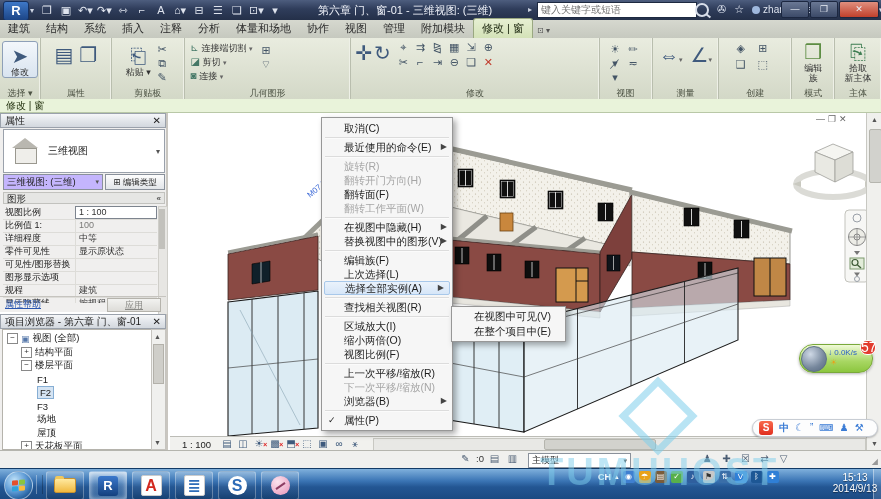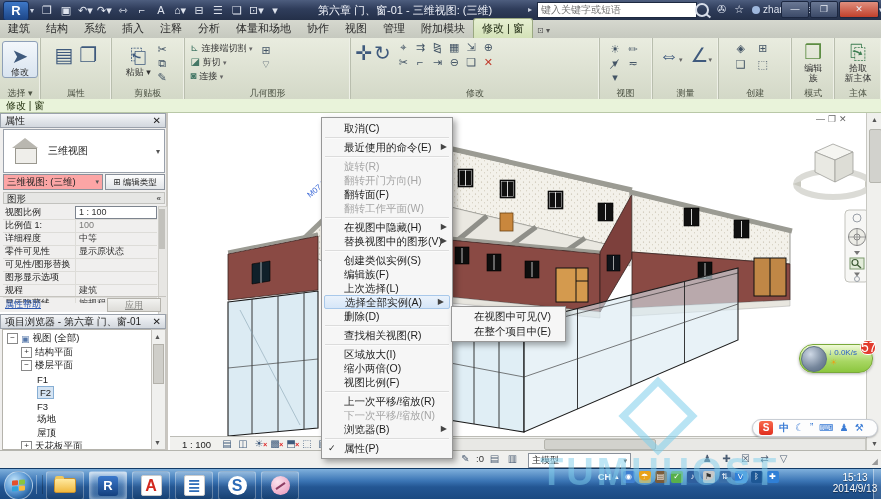--- a/index.html
+++ b/index.html
@@ -60,21 +60,21 @@
   
   .lpanel-hd{background:linear-gradient(#f6f7f9,#dfe3e8 60%,#d3d8de);border:1px solid #9aa1ab;
     font-size:10px;color:#1d1d1d;line-height:13px;padding:0 4px;display:flex;justify-content:space-between;}
   #props{left:0;top:113px;width:168px;height:199px;background:#f0efee;border-right:2px solid #c9c6c0;box-sizing:border-box;}
   #typesel{left:3px;top:16px;width:160px;height:42px;background:#fff;border:1px solid #9aa1ab;display:flex;align-items:center;}
   .house{width:30px;height:26px;margin:0 8px 0 6px;position:relative;}
   .house .roof{position:absolute;left:2px;top:0;width:0;height:0;border-left:13px solid transparent;
     border-right:13px solid transparent;border-bottom:10px solid #b9b7b0;}
   .house .body{position:absolute;left:5px;top:10px;width:20px;height:14px;background:#efeeea;border:1px solid #9a988f;}
   #instrow{left:3px;top:61px;width:162px;height:16px;display:flex;gap:2px;}
-  .combo{flex:1;background:#fca5a5;border:1px solid #8a919b;font-size:9.5px;line-height:14px;padding:0 3px;
+  .combo{flex:1;background:#c4b5fd;border:1px solid #8a919b;font-size:9.5px;line-height:14px;padding:0 3px;
     display:flex;justify-content:space-between;color:#222;}
   .edittype{width:58px;background:linear-gradient(#fdfdfd,#e2e5e9);border:1px solid #8a919b;font-size:8.5px;
     line-height:14px;text-align:center;color:#222;white-space:nowrap;}
   #gsection{left:3px;top:79px;width:162px;height:12px;background:#e6e6e4;border:1px solid #c2c2be;
     font-size:9.5px;line-height:11px;padding:0 3px;color:#222;display:flex;justify-content:space-between;box-sizing:border-box;}
   .prow{position:absolute;left:3px;width:154px;height:13px;border-bottom:1px solid #dddcd8;
     font-size:9px;color:#222;display:flex;}
   .prow .pl{width:68px;padding:0 2px;line-height:13px;white-space:nowrap;overflow:hidden;}
   .prow .pv{flex:1;border-left:1px solid #dddcd8;padding:0 3px;line-height:13px;color:#333;white-space:nowrap;overflow:hidden;}
   .pv.inputv{background:#fff;border:1px solid #7d848e;line-height:11px;margin:0;}
@@ -673,25 +673,23 @@
     <div class="mi"><span>最近使用的命令(E)</span><span class="arr">▶</span></div>
     <div class="msep"></div>
     <div class="mi dis"><span>旋转(R)</span></div>
     <div class="mi dis"><span>翻转开门方向(H)</span></div>
     <div class="mi"><span>翻转面(F)</span></div>
     <div class="mi dis"><span>翻转工作平面(W)</span></div>
     <div class="msep"></div>
     <div class="mi"><span>在视图中隐藏(H)</span><span class="arr">▶</span></div>
     <div class="mi"><span>替换视图中的图形(V)</span><span class="arr">▶</span></div>
     <div class="msep"></div>
-    <div class="mi"><span>创建类似实例(S)</span></div>
     <div class="mi"><span>编辑族(F)</span></div>
     <div class="mi"><span>上次选择(L)</span></div>
     <div class="mi hl"><span>选择全部实例(A)</span><span class="arr">▶</span></div>
-    <div class="mi"><span>删除(D)</span></div>
     <div class="msep"></div>
     <div class="mi"><span>查找相关视图(R)</span></div>
     <div class="msep"></div>
     <div class="mi"><span>区域放大(I)</span></div>
     <div class="mi"><span>缩小两倍(O)</span></div>
     <div class="mi"><span>视图比例(F)</span></div>
     <div class="msep"></div>
     <div class="mi"><span>上一次平移/缩放(R)</span></div>
     <div class="mi dis"><span>下一次平移/缩放(N)</span></div>
     <div class="mi"><span>浏览器(B)</span><span class="arr">▶</span></div>

